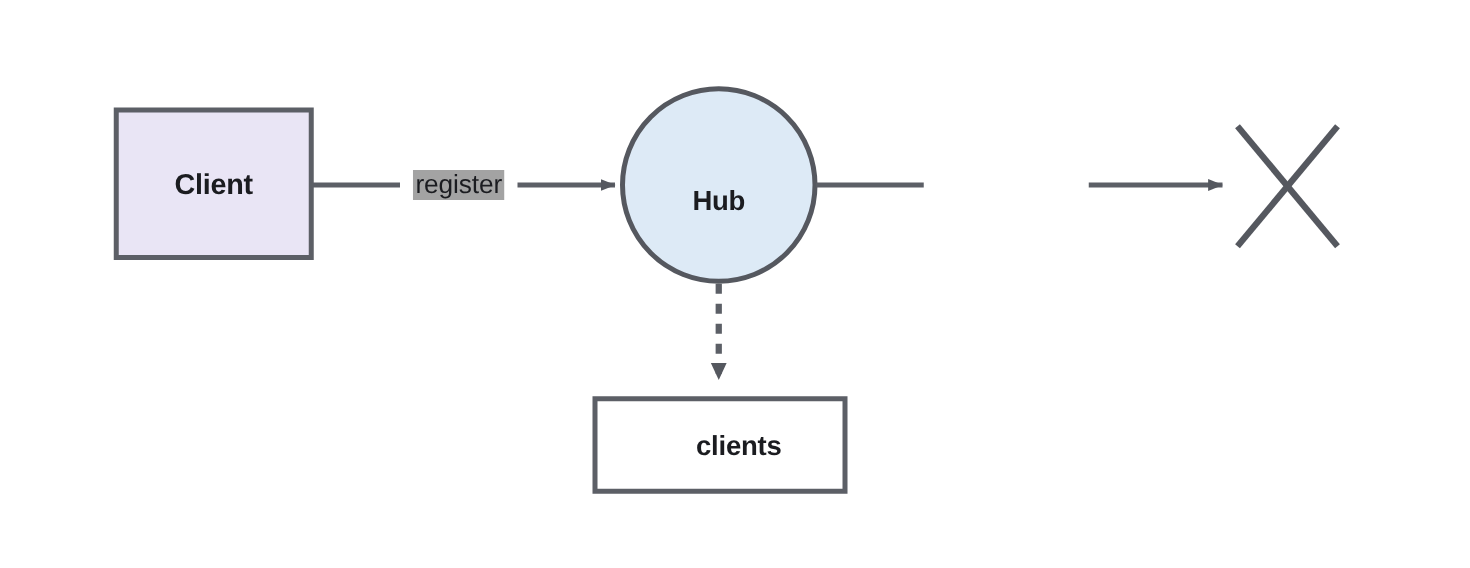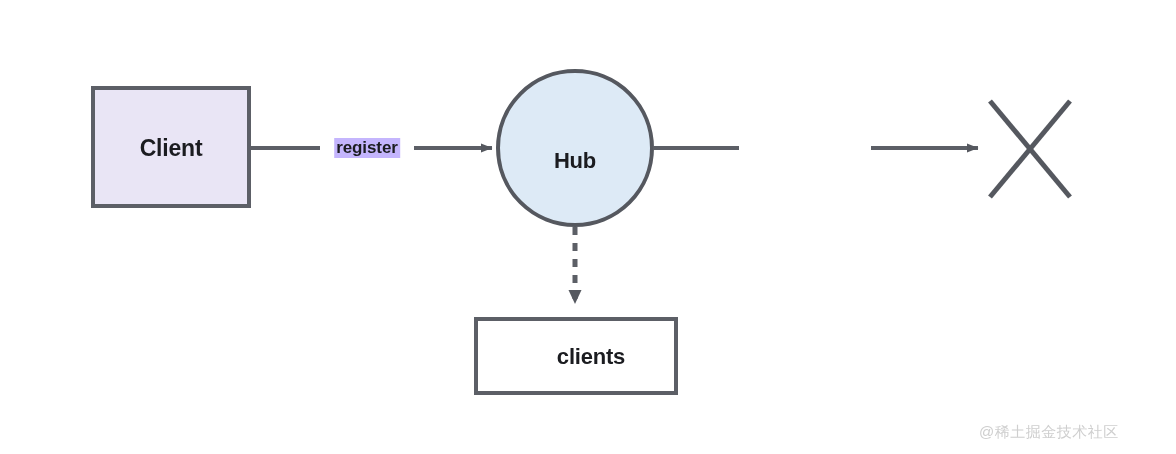--- a/index.html
+++ b/index.html
@@ -41,26 +41,26 @@
     top: 161px;
   }
   #clients-label {
     font-size: 22px;
     left: 576px;
     top: 357px;
     margin-left: 15px;
   }
   .edge-label {
     position: absolute;
-    font-weight: bold;
-    font-size: 17px;
+    font-weight: normal;
+    font-size: 21px;
     color: #1b1c20;
     white-space: nowrap;
     transform: translate(-50%, -50%);
-    background: #c4b5fd;
+    background: #a3a3a3;
     padding: 0 2px;
     letter-spacing: -0.1px;
   }
   #register-label {
     left: 367px;
     top: 148px;
   }
   #unregister-label {
     left: 805px;
     top: 148px;
@@ -113,15 +113,14 @@
 
   <div class="node-label" id="client-label">Client</div>
 
   <div class="node-label" id="hub-label">Hub</div>
 
   <div class="node-label" id="clients-label">clients</div>
 
   <div class="edge-label" id="register-label">register</div>
 
 
-  <div id="watermark">@稀土掘金技术社区</div>
 
 </div>
 
 </body></html>

